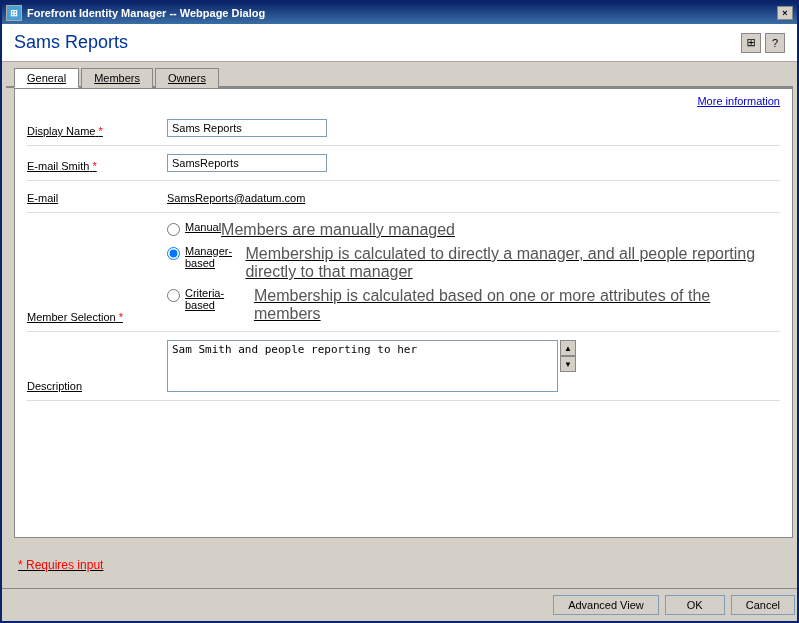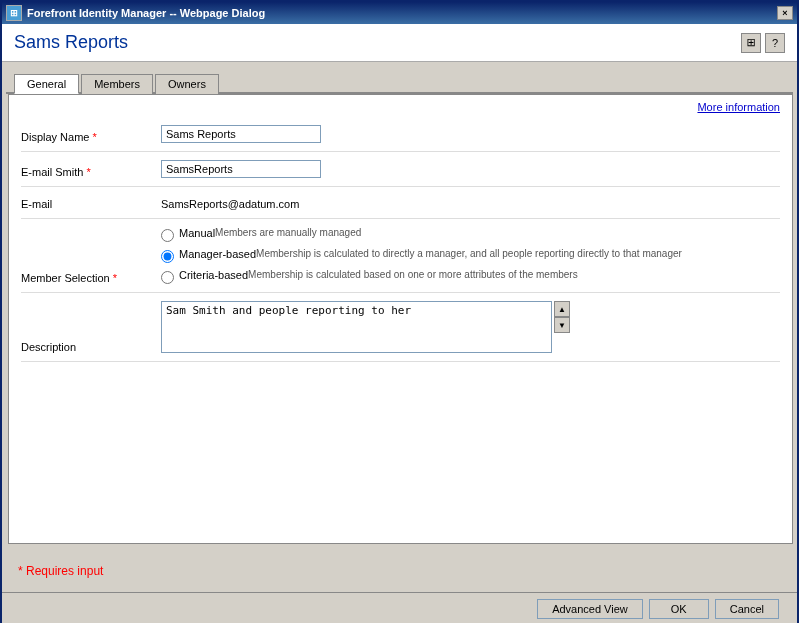--- a/index.html
+++ b/index.html
@@ -100,21 +100,21 @@
     .tab.active {
       background: white;
       border-bottom: 1px solid white;
       z-index: 1;
     }
 
     
     .content-area {
       background: white;
       border: 1px solid #888;
-      margin: 0 0 0 2px;
+      margin: 0 0 0 8px;
       padding: 6px 12px;
       height: 450px;
     }
 
     .more-info-link {
       text-align: right;
       color: #0000cc;
       text-decoration: underline;
       cursor: pointer;
       font-size: 11px;
@@ -170,21 +170,21 @@
       margin-top: 2px;
     }
     .radio-label-block {
       display: flex;
     }
     .radio-label-main {
       font-size: 11px;
       font-weight: normal;
     }
     .radio-label-sub {
-      font-size: 10px;
+      font-size: 16px;
       color: #555;
     }
 
     
     .desc-wrapper {
       position: relative;
       display: inline-block;
     }
     textarea {
       border: 1px solid #7f9db9;
@@ -218,21 +218,21 @@
       color: red;
       font-size: 12px;
       padding: 8px 12px;
       margin-top: 12px;
     }
 
     
     .bottom-bar {
       background: #d4d0c8;
       border-top: 1px solid #888;
-      padding: 6px 18px;
+      padding: 6px 2px;
       display: flex;
       justify-content: flex-end;
       gap: 6px;
       align-items: center;
     }
     .btn {
       padding: 3px 14px;
       font-size: 11px;
       background: #d4d0c8;
       border: 1px solid #7f9db9;
@@ -244,21 +244,22 @@
       border: 2px solid #0a246a;
       height: 623px;
       display: flex;
       flex-direction: column;
     }
     .main-content {
       flex: 1;
       display: flex;
       flex-direction: column;
       background: #d4d0c8;
-      padding: 6px 4px;
+      padding: 0 4px;
+      text-decoration: underline;
     }
   </style>
 </head>
 <body>
 
 <div class="wrapper">
 
   <div class="title-bar">
     <div class="title-bar-left">
       <div class="title-bar-icon">⊞</div>

